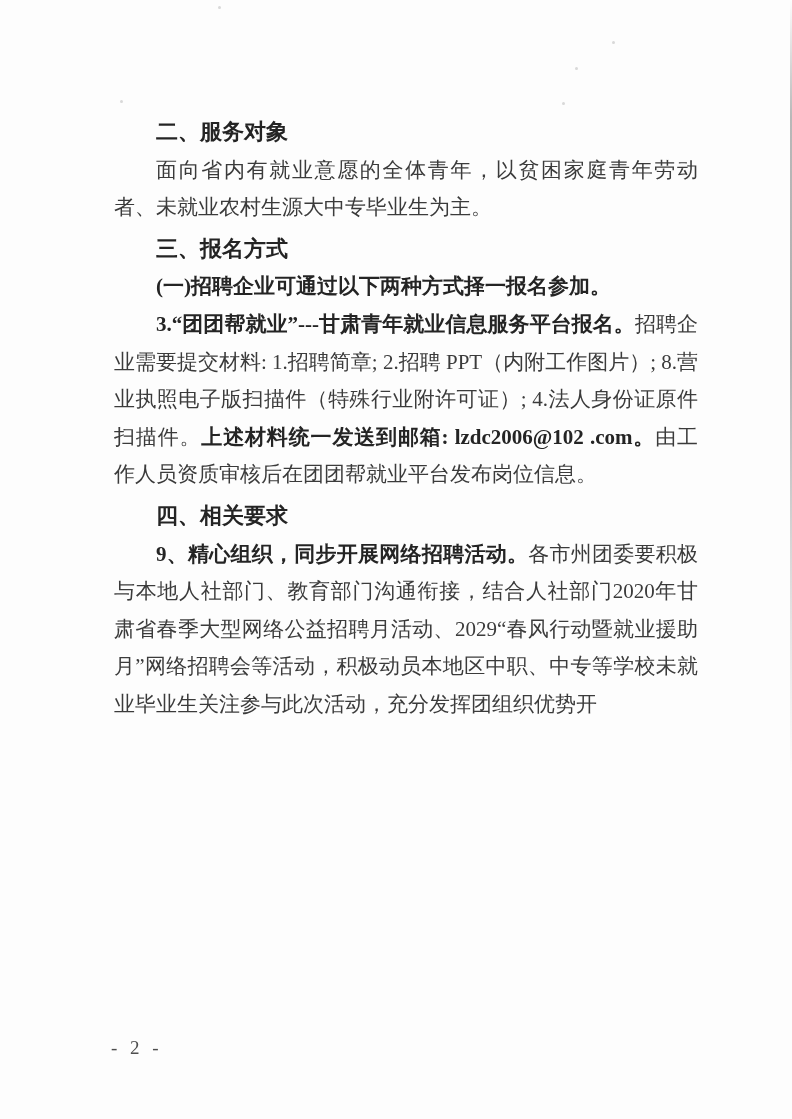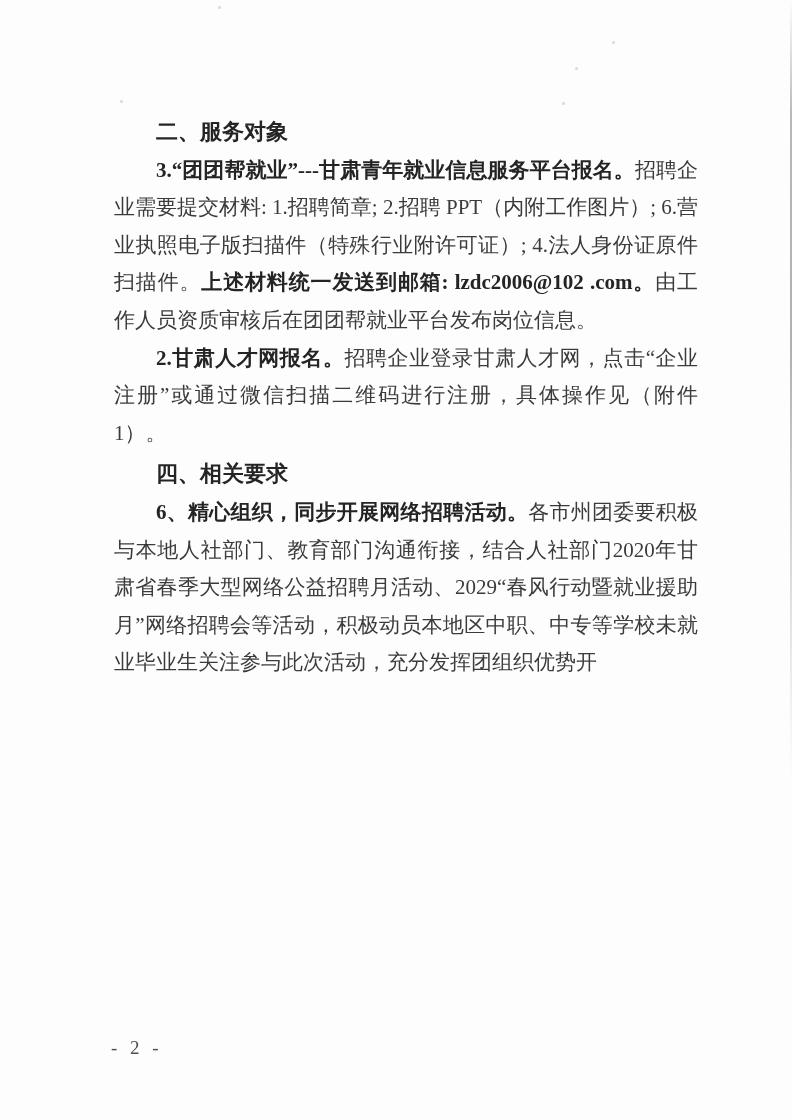--- a/index.html
+++ b/index.html
@@ -82,24 +82,26 @@
     opacity: 0.7;
     pointer-events: none;
   }
 </style>
 </head>
 <body>
 
 <div class="page">
   <div class="content">
       <p class="heading"><span class="seg bold">二、服务对象</span></p>
-      <p class="para"><span class="seg bold">3.“团团帮就业”---甘肃青年就业信息服务平台报名。</span><span class="seg">招聘企业需要提交材料: 1.招聘简章; 2.招聘 PPT（内附工作图片）; 6.营业执照电子版扫描件（特殊行业附许可证）; 4.法人身份证原件扫描件。</span><span class="seg bold">上述材料统一发送到邮箱: lzdc2006@102 .com。</span><span class="seg">由工作人员资质审核后在团团帮就业平台发布岗位信息。</span></p>
-      <p class="para"><span class="seg bold">2.甘肃人才网报名。</span><span class="seg">招聘企业登录甘肃人才网，点击“企业注册”或通过微信扫描二维码进行注册，具体操作见（附件1）。</span></p>
+      <p class="para"><span class="seg">面向省内有就业意愿的全体青年，以贫困家庭青年劳动者、未就业农村生源大中专毕业生为主。</span></p>
+      <p class="heading"><span class="seg bold">三、报名方式</span></p>
+      <p class="para"><span class="seg bold">(一)招聘企业可通过以下两种方式择一报名参加。</span></p>
+      <p class="para"><span class="seg bold">3.“团团帮就业”---甘肃青年就业信息服务平台报名。</span><span class="seg">招聘企业需要提交材料: 1.招聘简章; 2.招聘 PPT（内附工作图片）; 8.营业执照电子版扫描件（特殊行业附许可证）; 4.法人身份证原件扫描件。</span><span class="seg bold">上述材料统一发送到邮箱: lzdc2006@102 .com。</span><span class="seg">由工作人员资质审核后在团团帮就业平台发布岗位信息。</span></p>
       <p class="heading"><span class="seg bold">四、相关要求</span></p>
-      <p class="para"><span class="seg bold">6、精心组织，同步开展网络招聘活动。</span><span class="seg">各市州团委要积极与本地人社部门、教育部门沟通衔接，结合人社部门2020年甘肃省春季大型网络公益招聘月活动、2029“春风行动暨就业援助月”网络招聘会等活动，积极动员本地区中职、中专等学校未就业毕业生关注参与此次活动，充分发挥团组织优势开</span></p>
+      <p class="para"><span class="seg bold">9、精心组织，同步开展网络招聘活动。</span><span class="seg">各市州团委要积极与本地人社部门、教育部门沟通衔接，结合人社部门2020年甘肃省春季大型网络公益招聘月活动、2029“春风行动暨就业援助月”网络招聘会等活动，积极动员本地区中职、中专等学校未就业毕业生关注参与此次活动，充分发挥团组织优势开</span></p>
     </div>
 
   <div class="page-footer">- 2 -</div>
 
   <div class="scan-edge-right"></div>
   <div class="speckle" style="left:218px; top:6px;"></div>
   <div class="speckle" style="left:612px; top:41px;"></div>
   <div class="speckle" style="left:575px; top:67px;"></div>
   <div class="speckle" style="left:120px; top:100px;"></div>
   <div class="speckle" style="left:562px; top:102px;"></div>

